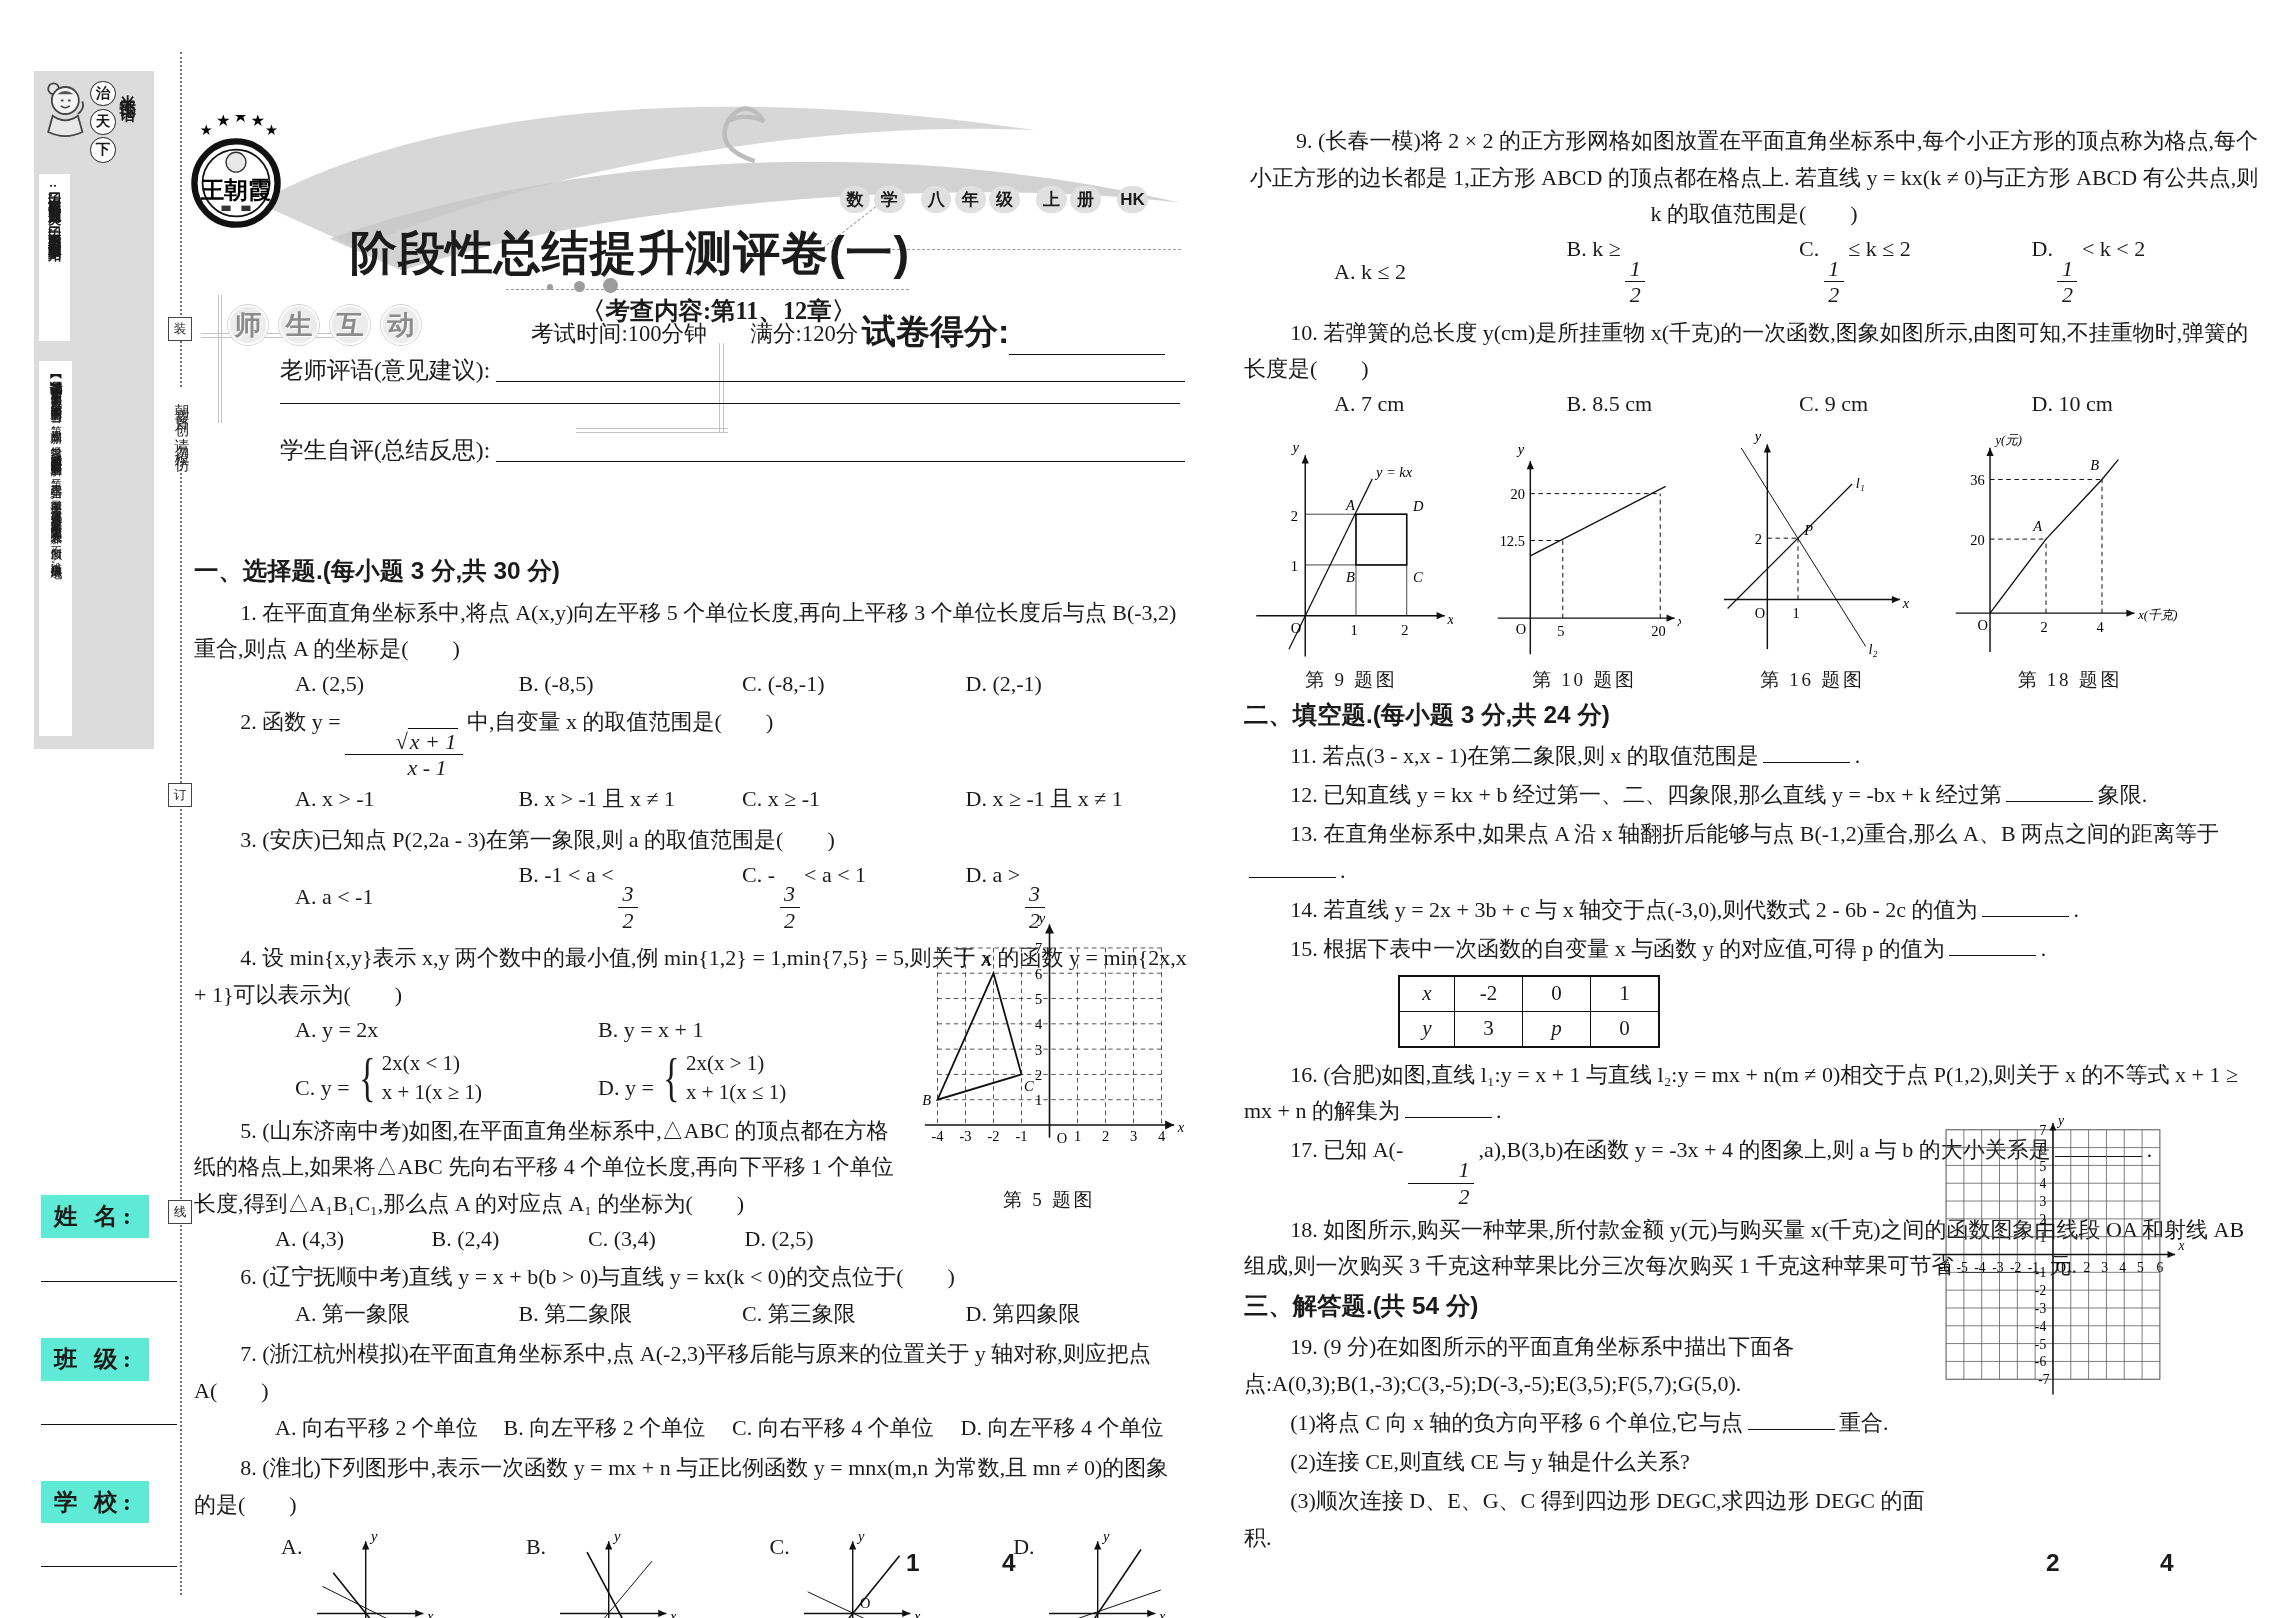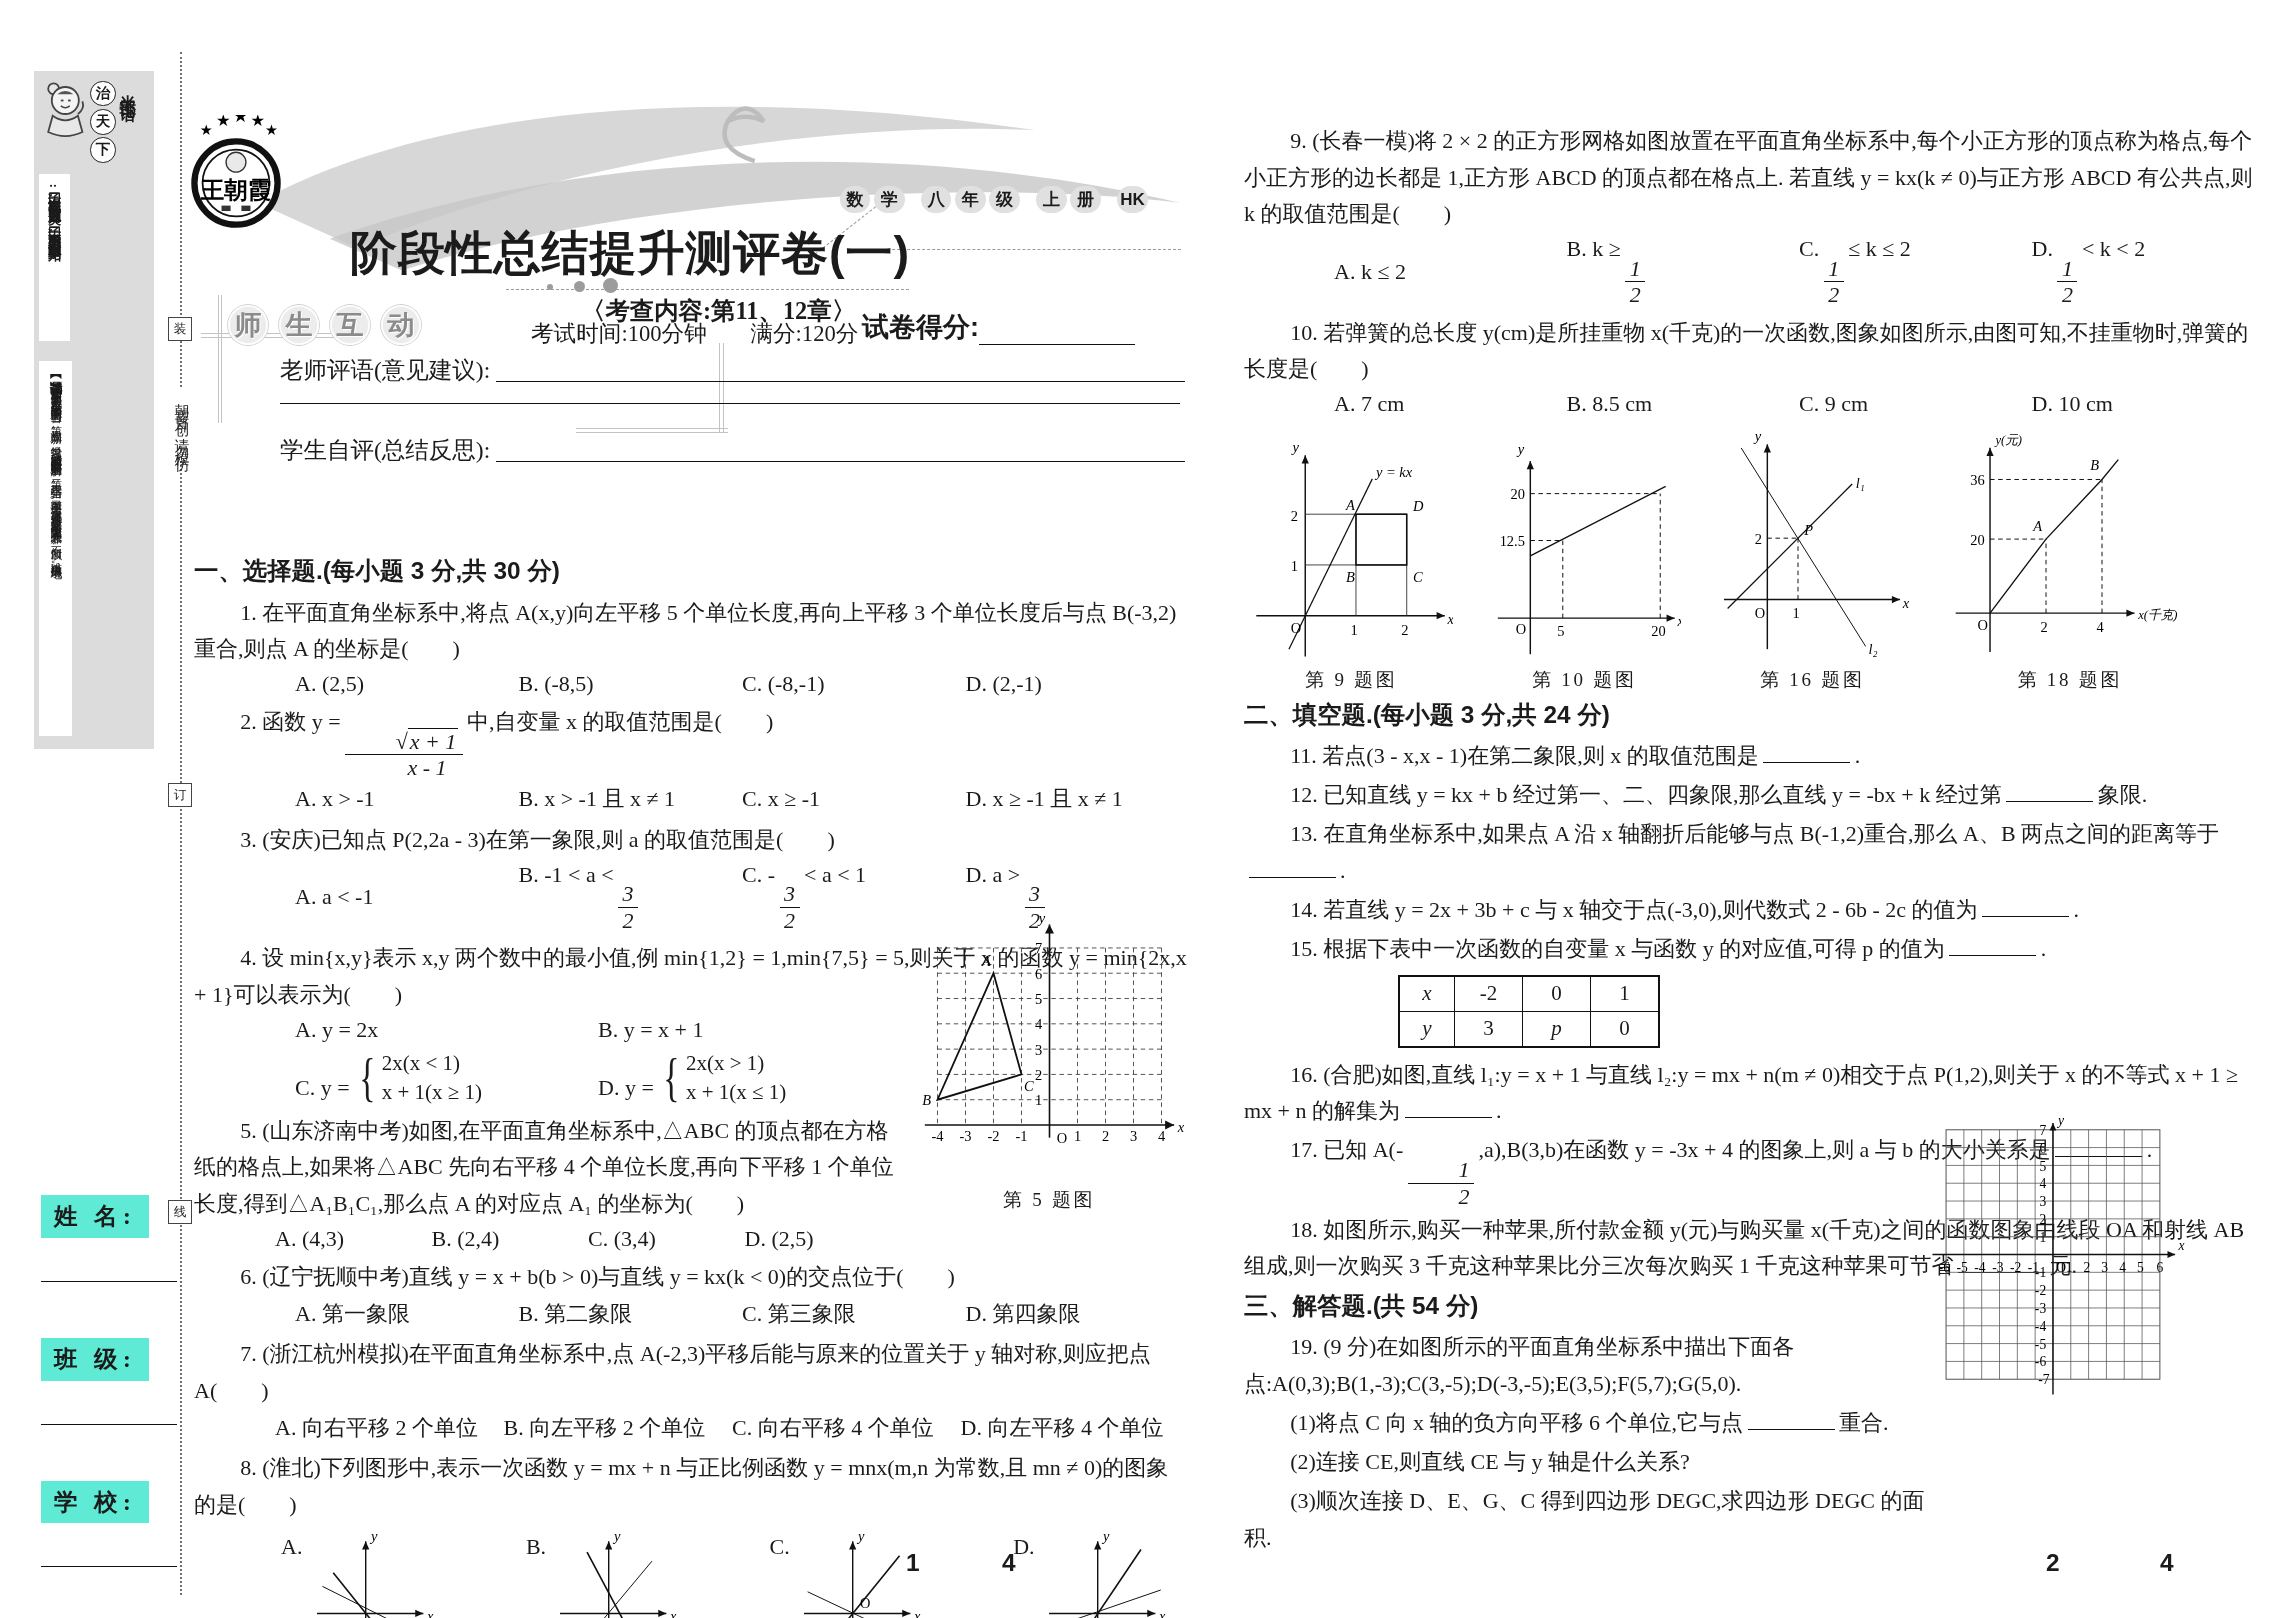--- a/index.html
+++ b/index.html
@@ -62,21 +62,21 @@
   .hd-badge{position:absolute;left:34px;top:233px;display:flex;z-index:1;}
   .hd-badge .ch{width:40px;height:40px;border-radius:50%;background:#ececec;color:#8b8b8b;
                 font-weight:900;font-size:27px;text-align:center;line-height:40px;margin-right:11px;
                 font-family:"Liberation Sans",sans-serif;
                 text-shadow:0.9px 0.9px 0 #fff;box-shadow:inset 0 0 0 1.8px #fdfdfd,0 0 0 0.9px #cfcfcf;}
   .dl{position:absolute;border-color:#c3c3c3;}
   .dl-h{border-top:0.9px solid #c3c3c3;border-bottom:0.9px solid #c3c3c3;height:2.7px;}
   .dl-v{border-left:0.9px solid #c3c3c3;border-right:0.9px solid #c3c3c3;width:2.7px;}
   .exam-line{position:absolute;left:337px;top:246px;font-size:22.6px;}
   .exam-line .gap{display:inline-block;width:38px;}
-  .score{position:absolute;left:668px;top:237px;font-size:27px;font-weight:900;
+  .score{position:absolute;left:668px;top:237px;font-size:34px;font-weight:900;
          font-family:"Liberation Sans",sans-serif;}
   .score-line{display:inline-block;width:156px;border-bottom:1.8px solid #111;height:27px;
               vertical-align:bottom;}
   .trow{position:absolute;left:86px;display:flex;width:905px;font-size:23.5px;}
   .trow .wline{flex:1;border-bottom:1.4px solid #111;margin-left:5.4px;height:27px;}
   .tline2{position:absolute;left:86px;top:331px;width:900px;border-bottom:1.4px solid #111;}
 
   
   .content{position:absolute;left:0;top:478px;width:995px;}
   .sec-h{font-family:"Liberation Sans",sans-serif;font-weight:900;font-size:24.4px;margin:5.4px 0 7.2px 0;}
@@ -443,21 +443,21 @@
             <text class="svgi" x="132" y="100">x</text>
             <text class="svgt" x="48" y="108">O</text>
           </svg>
         </div>
       </div>
     </div>
   </section>
 
   <section class="page p2">
 
-    <p class="q" style="margin-top:51px;">9. (长春一模)将 2 × 2 的正方形网格如图放置在平面直角坐标系中,每个小正方形的顶点称为格点,每个小正方形的边长都是 1,正方形 ABCD 的顶点都在格点上. 若直线 y = kx(k ≠ 0)与正方形 ABCD 有公共点,则 k 的取值范围是(　　)</p>
+    <p class="q" style="margin-top:51px;text-align:center;">9. (长春一模)将 2 × 2 的正方形网格如图放置在平面直角坐标系中,每个小正方形的顶点称为格点,每个小正方形的边长都是 1,正方形 ABCD 的顶点都在格点上. 若直线 y = kx(k ≠ 0)与正方形 ABCD 有公共点,则 k 的取值范围是(　　)</p>
     <div class="opts" style="margin-left:90px;">
       <span>A. k ≤ 2</span>
       <span><span>B. k ≥</span><span class="frac">
             <span class="num">1</span>
             <span>2</span>
           </span></span>
       <span><span>C.</span><span class="frac">
             <span class="num">1</span>
             <span>2</span>
           </span><span>≤ k ≤ 2</span></span>

